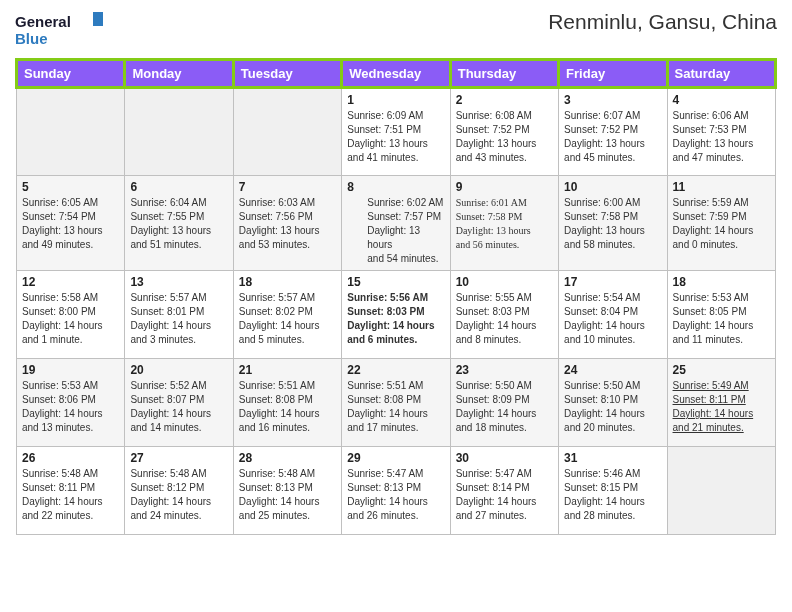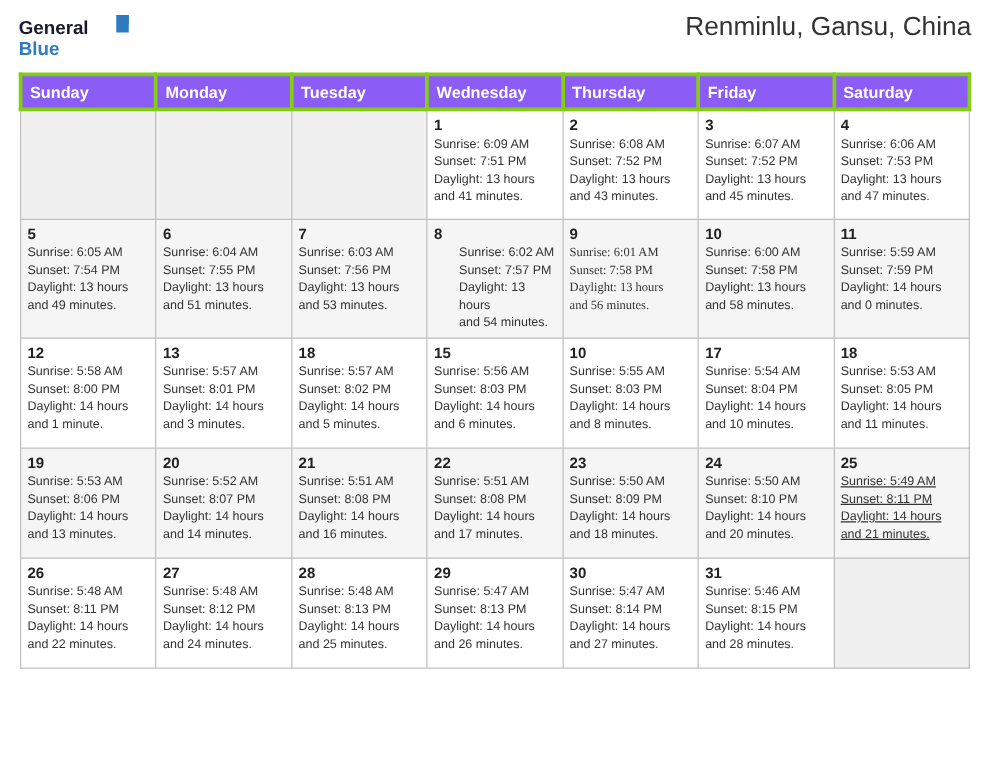--- a/index.html
+++ b/index.html
@@ -210,21 +210,21 @@
           </td>
           <td>
             <span class="day-number">18</span>
             <div class="day-info" style="white-space: pre-line;">Sunrise: 5:57 AM
 Sunset: 8:02 PM
 Daylight: 14 hours
 and 5 minutes.</div>
           </td>
           <td>
             <span class="day-number">15</span>
-            <div class="day-info" style="white-space: pre-line;">Sunrise: 5:56 AM
+            <div class="day-info" style="white-space: pre-line; font-weight: bold;">Sunrise: 5:56 AM
 Sunset: 8:03 PM
 Daylight: 14 hours
 and 6 minutes.</div>
           </td>
           <td>
             <span class="day-number">10</span>
             <div class="day-info" style="white-space: pre-line;">Sunrise: 5:55 AM
 Sunset: 8:03 PM
 Daylight: 14 hours
 and 8 minutes.</div>

